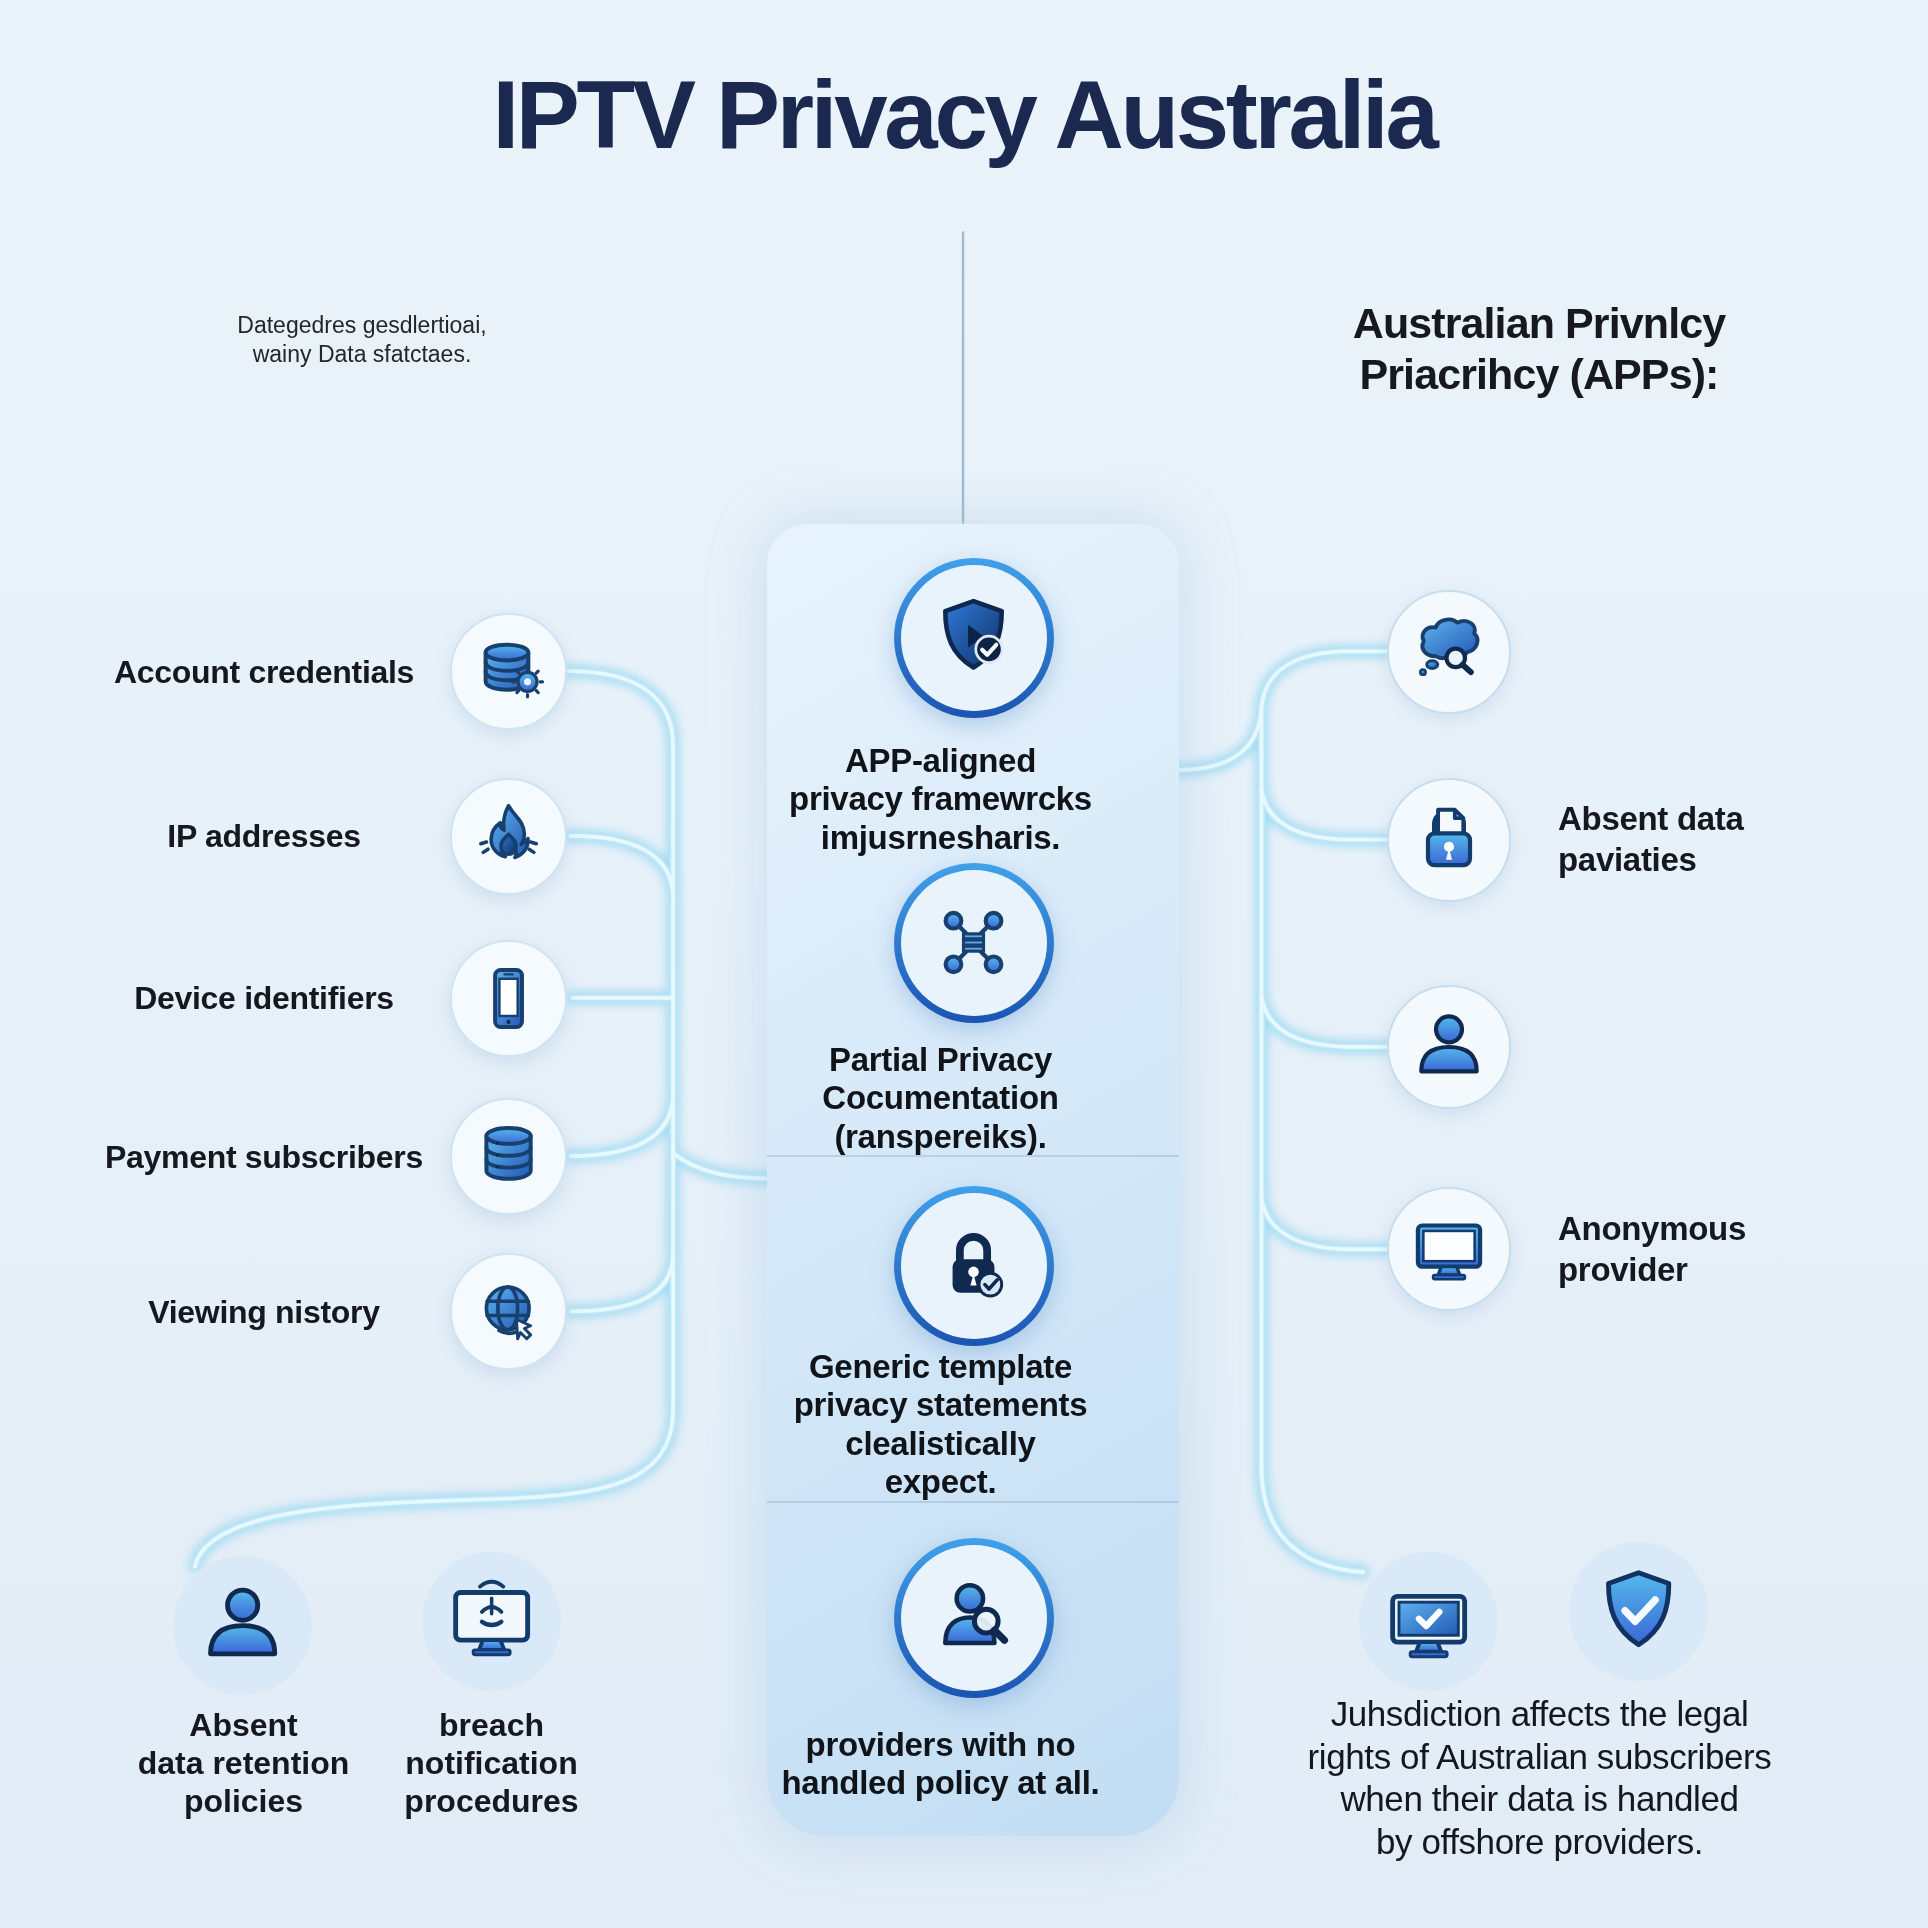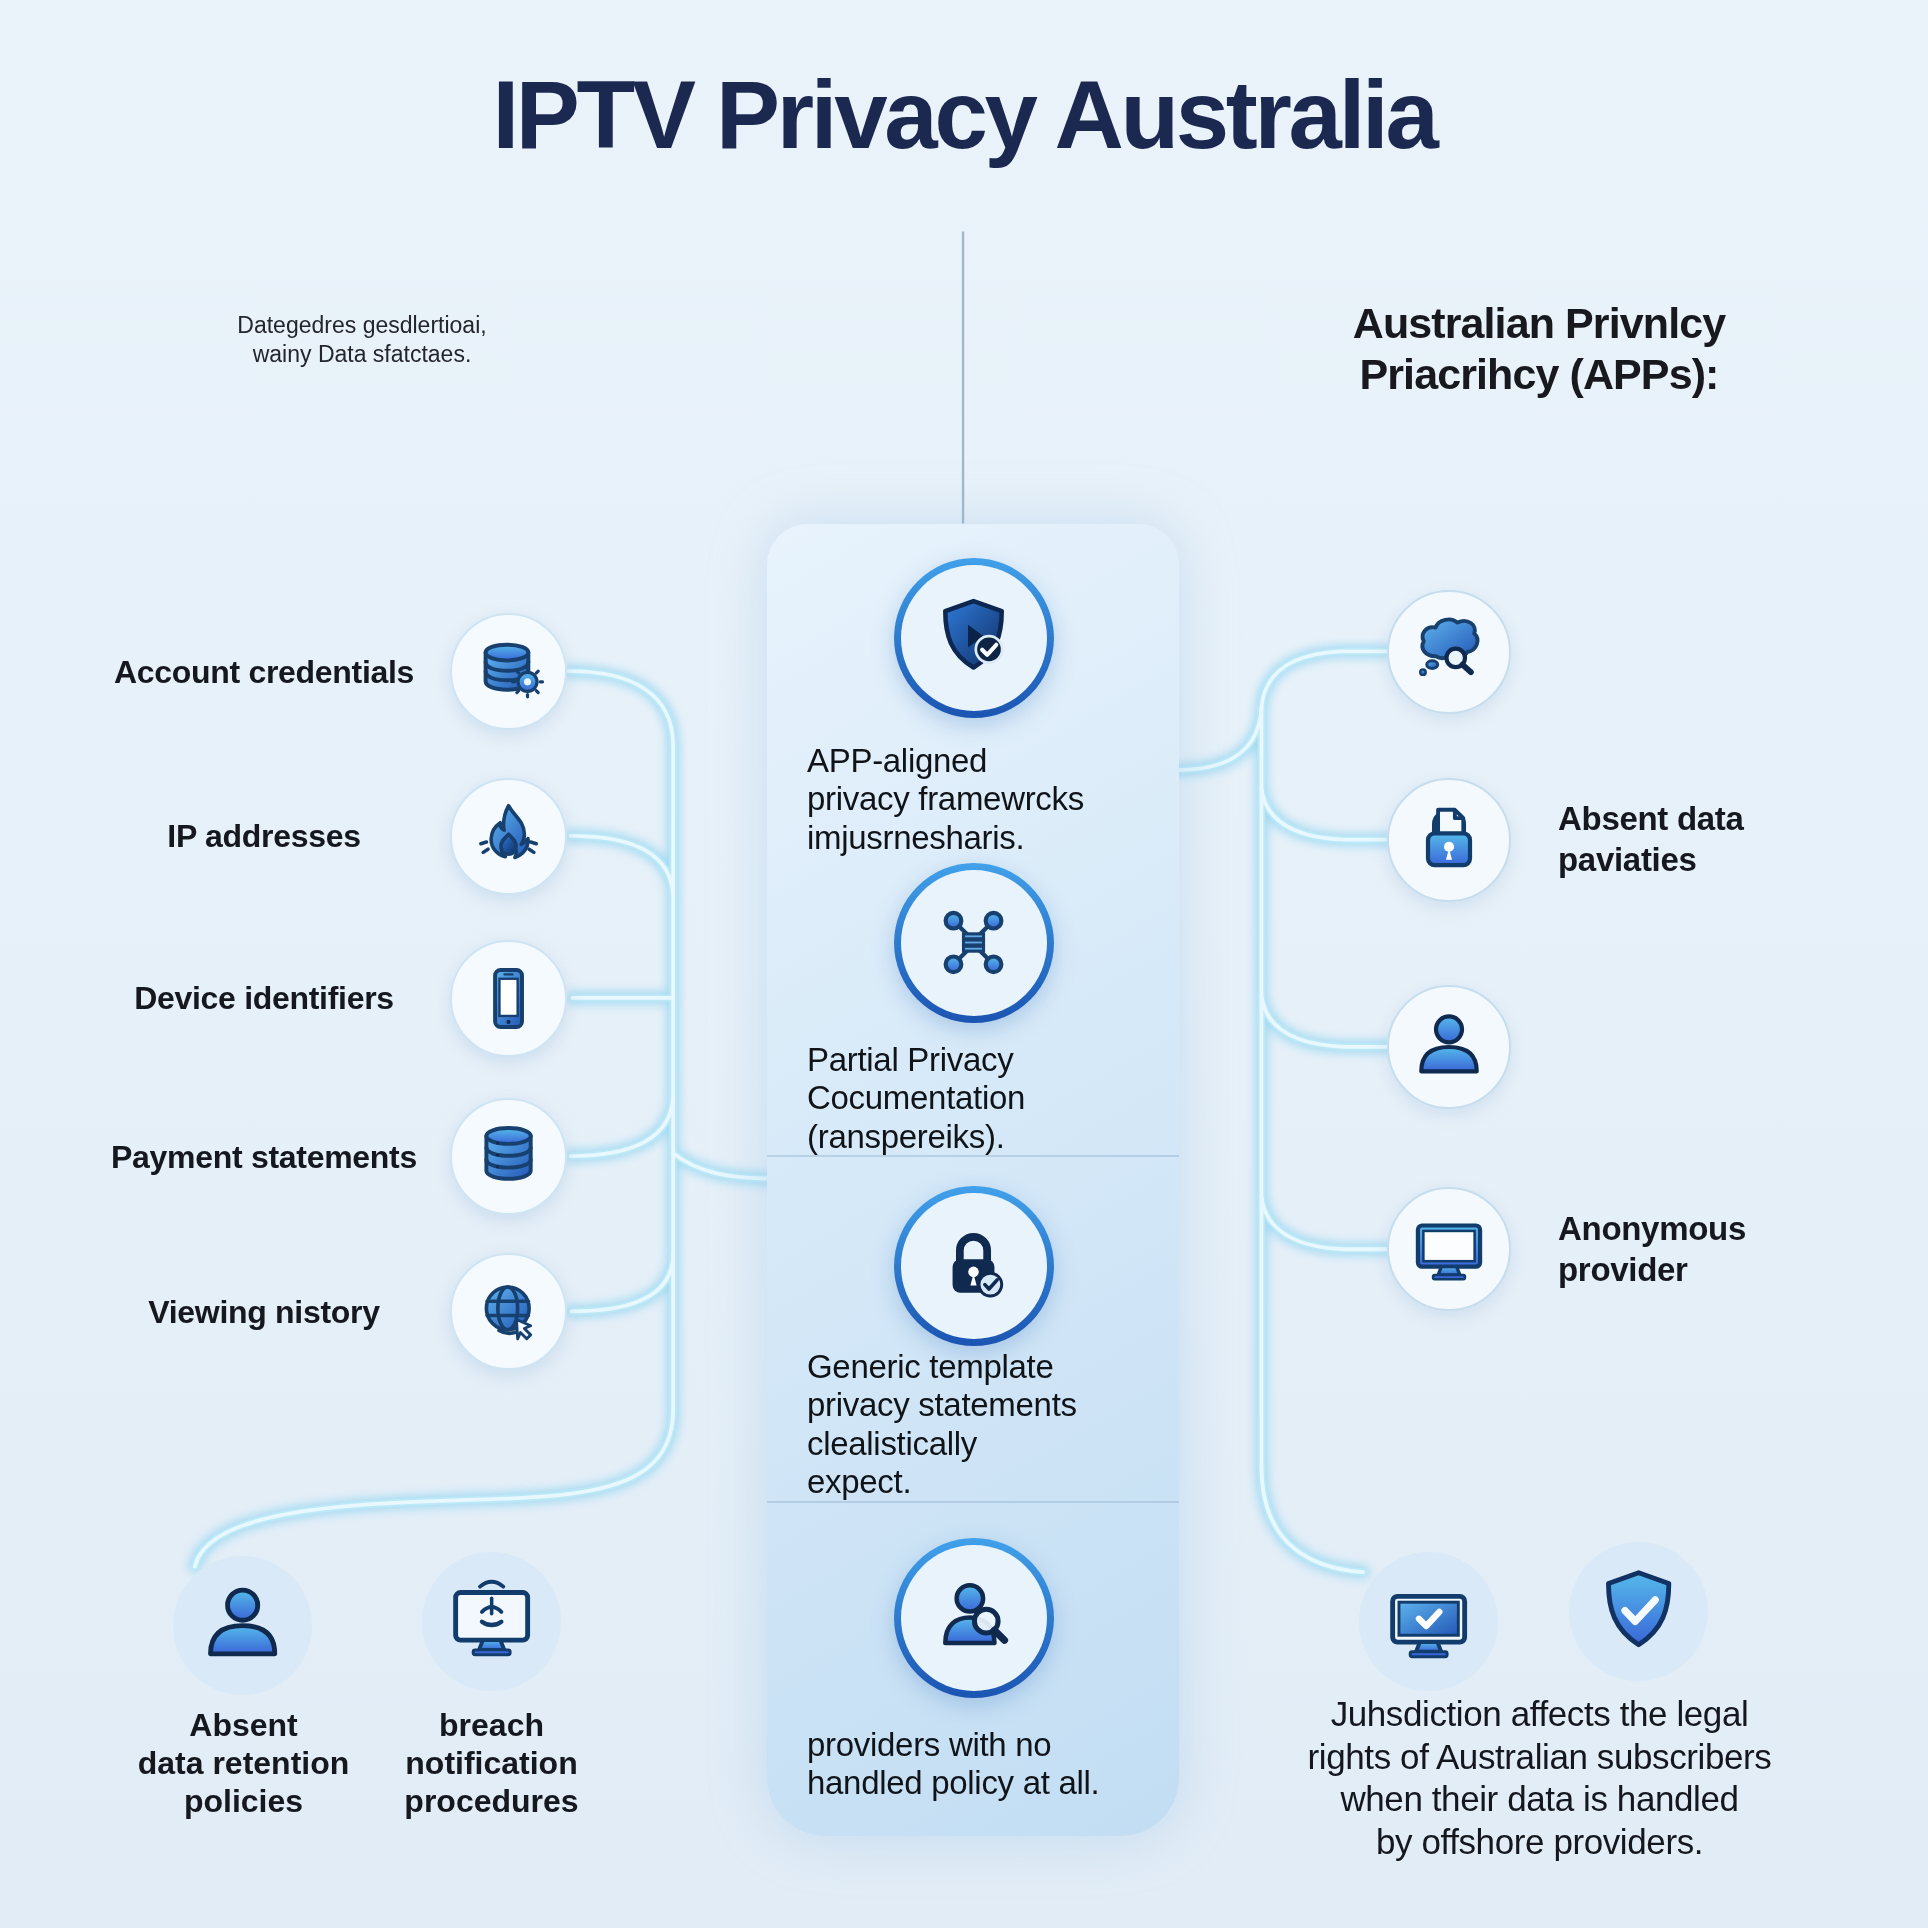--- a/index.html
+++ b/index.html
@@ -31,21 +31,21 @@
   .ic-c{width:160px;height:160px;background:linear-gradient(180deg,#41a1ea,#1b54b2);
     padding:6.6px;box-shadow:0 7.5px 22.6px rgba(90,140,200,.35)}
   .ic-c-in{width:100%;height:100%;border-radius:50%;background:#e9f3fc;
     display:flex;align-items:center;justify-content:center}
   .ic-c-in svg{width:62%;height:62%}
   #panel{left:767px;top:524px;width:412px;height:1312px;
     border-radius:41px 41px 58px 58px;
     background:linear-gradient(150deg,#e8f3fc 0%,#d6e9f8 45%,#c2ddf3 100%);
     box-shadow:0 0 56px rgba(150,190,228,.4)}
   .divider{left:767px;width:412px;height:1.9px;background:rgba(110,145,180,.28)}
-  .clabel{left:807px;width:397px;text-align:left;font-size:33px;font-weight:400;
+  .clabel{left:742px;width:397px;text-align:center;font-size:33px;font-weight:700;
     letter-spacing:-0.3px;line-height:1.16;color:#101419}
   .rlabel{left:1558px;width:358px;font-size:33px;font-weight:600;
     letter-spacing:-0.3px;line-height:41px}
   .blabel{text-align:center;font-size:32px;font-weight:700;line-height:38px}
   #note{left:1210px;top:1693px;width:659px;text-align:center;font-size:35px;
     font-weight:400;letter-spacing:-0.4px;line-height:1.22;color:#14171d}
   #wires{left:0;top:0;pointer-events:none}
 </style>
 </head>
 <body>
@@ -148,21 +148,21 @@
 wainy Data sfatctaes.</div>
 </div>
 <div id="right-header" class="abs colhead">
   <div class="h t">Australian Privnlcy
 Priacrihcy (APPs):</div>
 </div>
 
 <div class="abs llabel t" style="top:652px">Account credentials</div>
 <div class="abs llabel t" style="top:816px">IP addresses</div>
 <div class="abs llabel t" style="top:978px">Device identifiers</div>
-<div class="abs llabel t" style="top:1137px">Payment statements</div>
+<div class="abs llabel t" style="top:1137px">Payment subscribers</div>
 <div class="abs llabel t" style="top:1292px">Viewing nistory</div>
 
 <div class="abs ic ic-l" style="left:450px;top:613px">
   <svg viewBox="0 0 100 100">
     <g stroke="#17406f" stroke-width="5" stroke-linejoin="round" stroke-linecap="round">
       <path d="M21 26 V62 c0 7 12 11 27 11 s27 -4 27 -11 V26" fill="url(#gB)"></path>
       <ellipse cx="48" cy="26" rx="27" ry="10" fill="url(#gB2)"></ellipse>
       <path d="M21 38 c0 7 12 11 27 11 s27 -4 27 -11" fill="none"></path>
       <path d="M21 50 c0 7 12 11 27 11 s27 -4 27 -11" fill="none"></path>
     </g>

